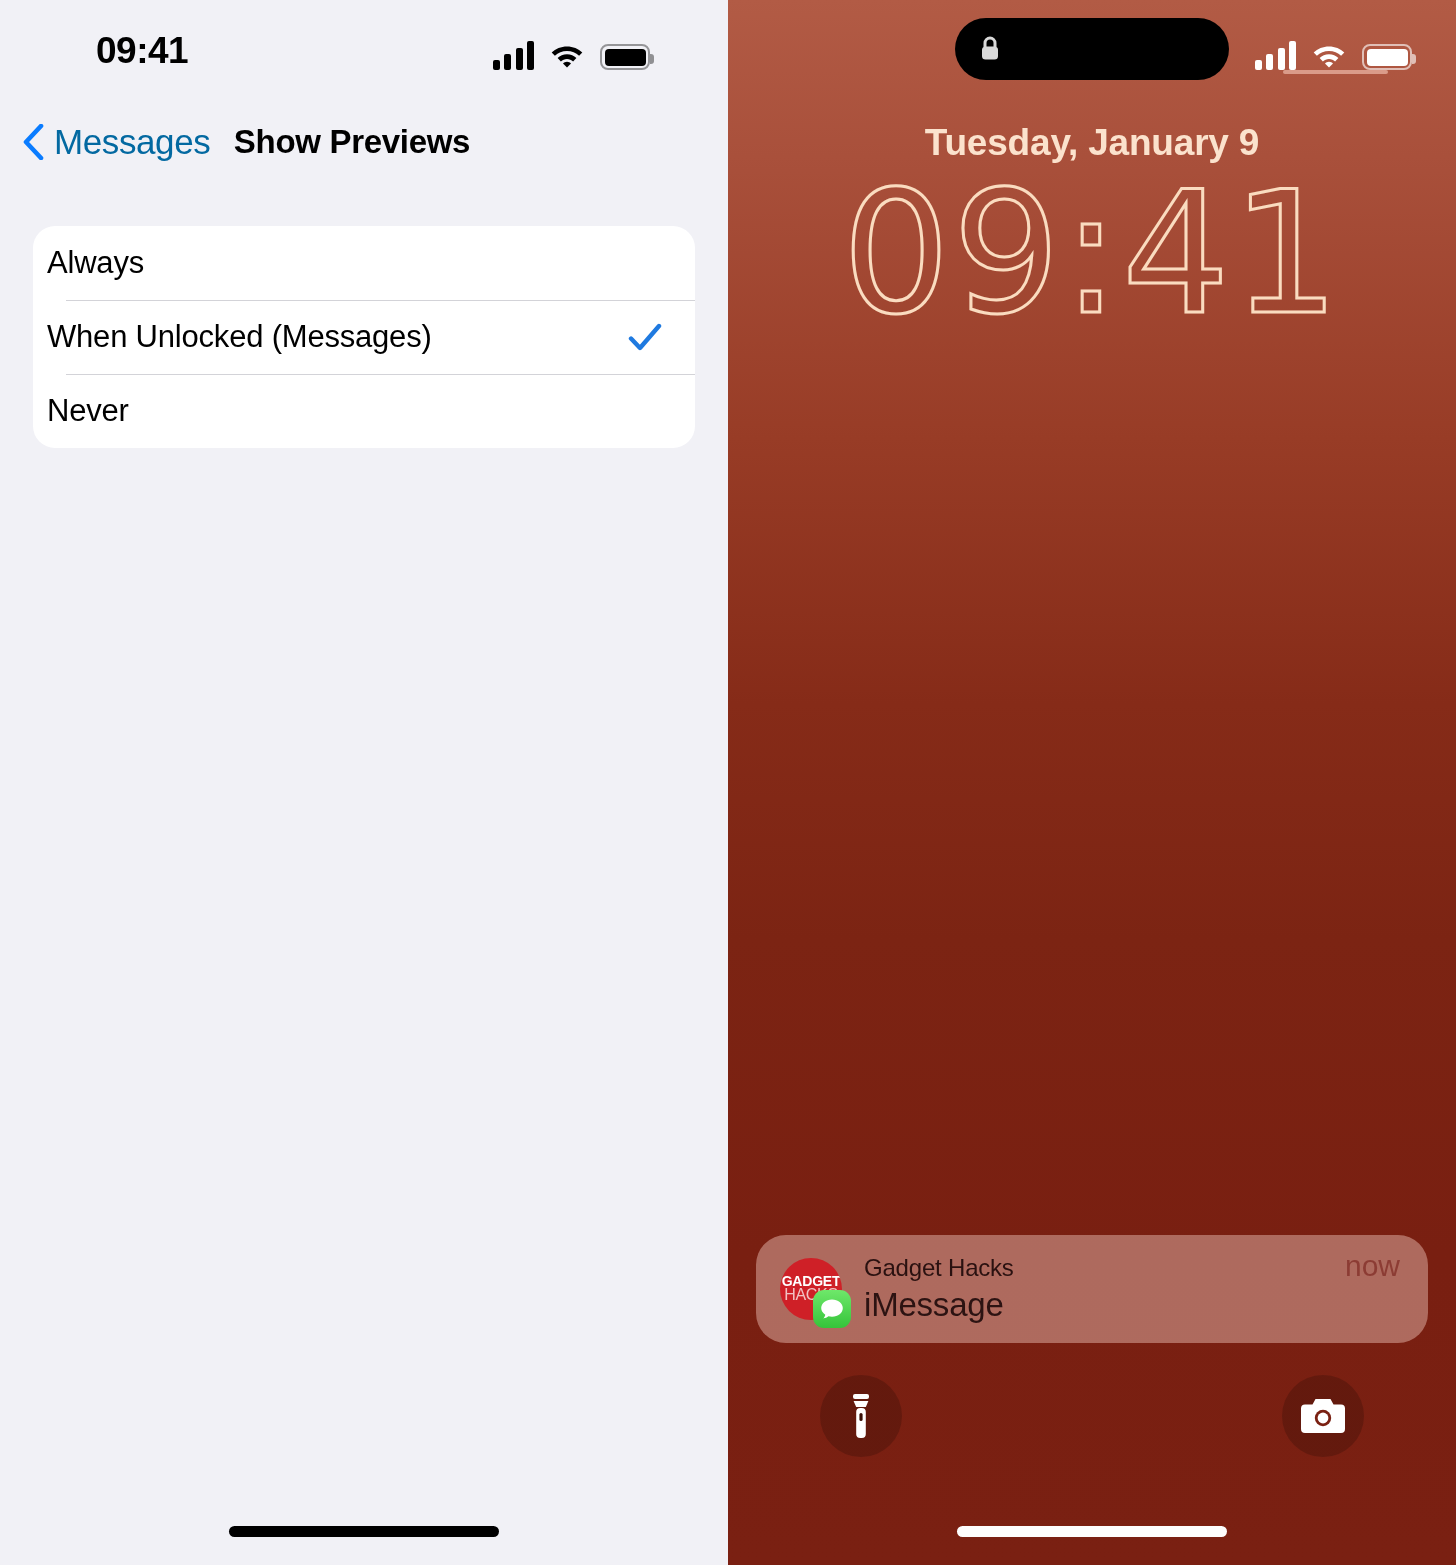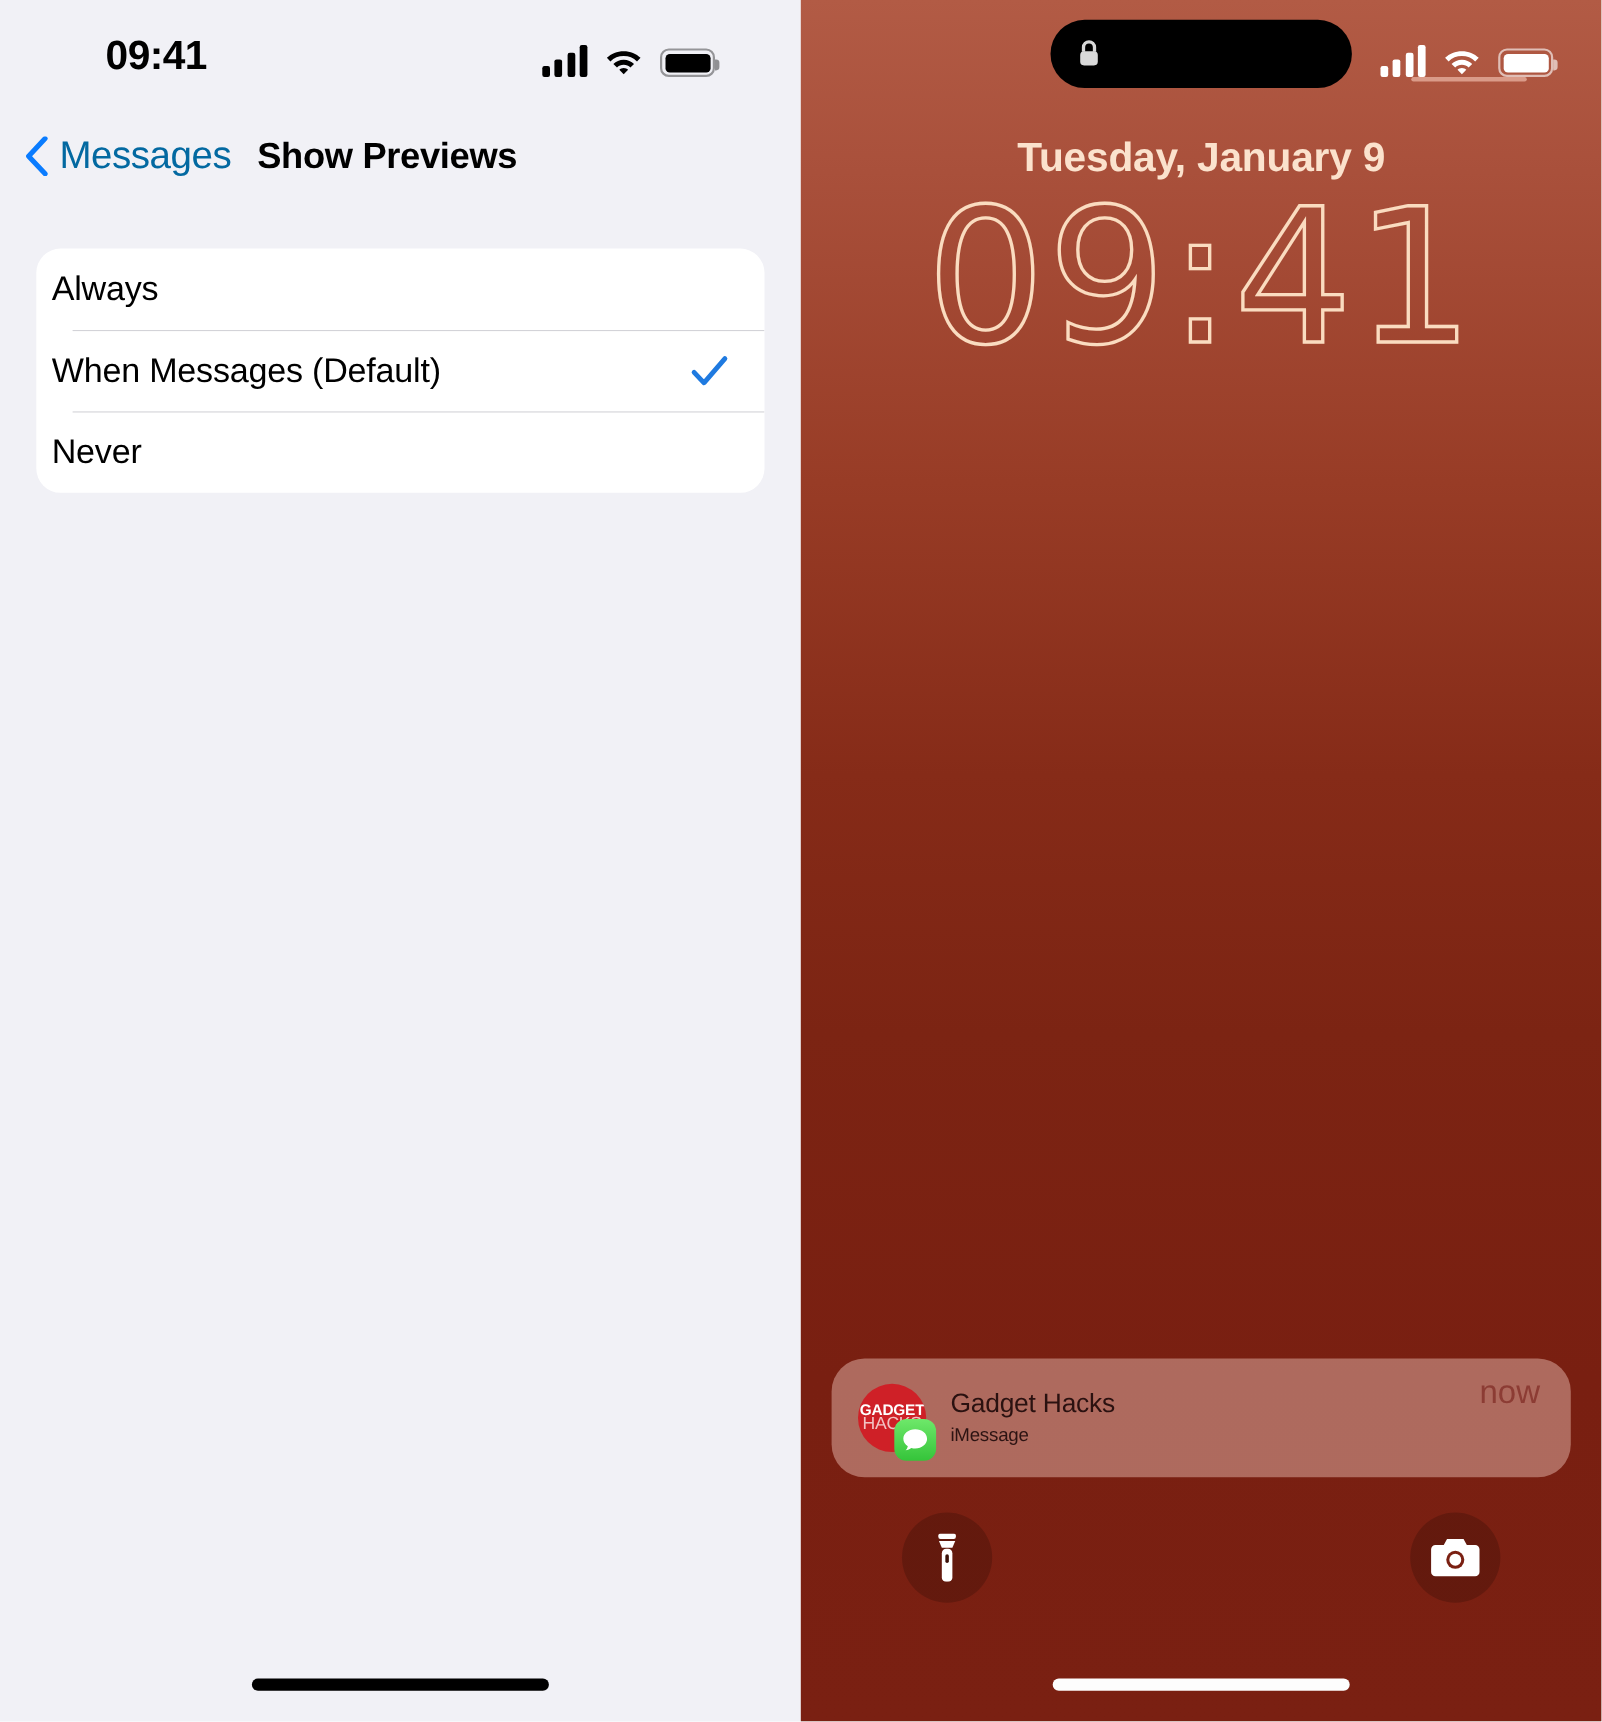--- a/index.html
+++ b/index.html
@@ -174,21 +174,21 @@
     width:38px; height:38px; border-radius:11px;
     background:linear-gradient(180deg,#6ee86a,#35c43a);
     display:flex; align-items:center; justify-content:center;
   }
   .bubble{ width:24px; height:22px; display:block; }
   .notif-text{ margin-left:22px; }
   .notif-title{
     font-size:24px; font-weight:400; color:#2a1110; letter-spacing:-0.2px;
   }
   .notif-sub{
-    font-size:17px; font-weight:400; color:#2c1312; letter-spacing:-0.2px; margin-top:4px;
+    font-size:33px; font-weight:400; color:#2c1312; letter-spacing:-0.2px; margin-top:4px;
   }
   .notif-time{
     margin-left:auto; font-size:30px; color:#8c3c34;
     align-self:flex-start; margin-top:14px;
   }
 
   .quick-btn{
     position:absolute; bottom:108px;
     width:82px; height:82px; border-radius:50%;
     background:rgba(0,0,0,.18);
@@ -244,21 +244,21 @@
     <div class="nav-title">Show Previews</div>
   </div>
 
   <div class="group">
 
     <div class="row">
       <span class="row-label">Always</span>
     </div>
 
     <div class="row">
-      <span class="row-label">When Messages (Default)</span>
+      <span class="row-label">When Unlocked (Messages)</span>
       <span class="row-check">
         <svg viewBox="0 0 34 34">
           <path d="M3 18.5L12 28 31 6" fill="none" stroke="#1f7ae0" stroke-width="4.4" stroke-linecap="round" stroke-linejoin="round"></path>
         </svg>
       </span>
     </div>
 
     <div class="row">
       <span class="row-label">Never</span>
     </div>

